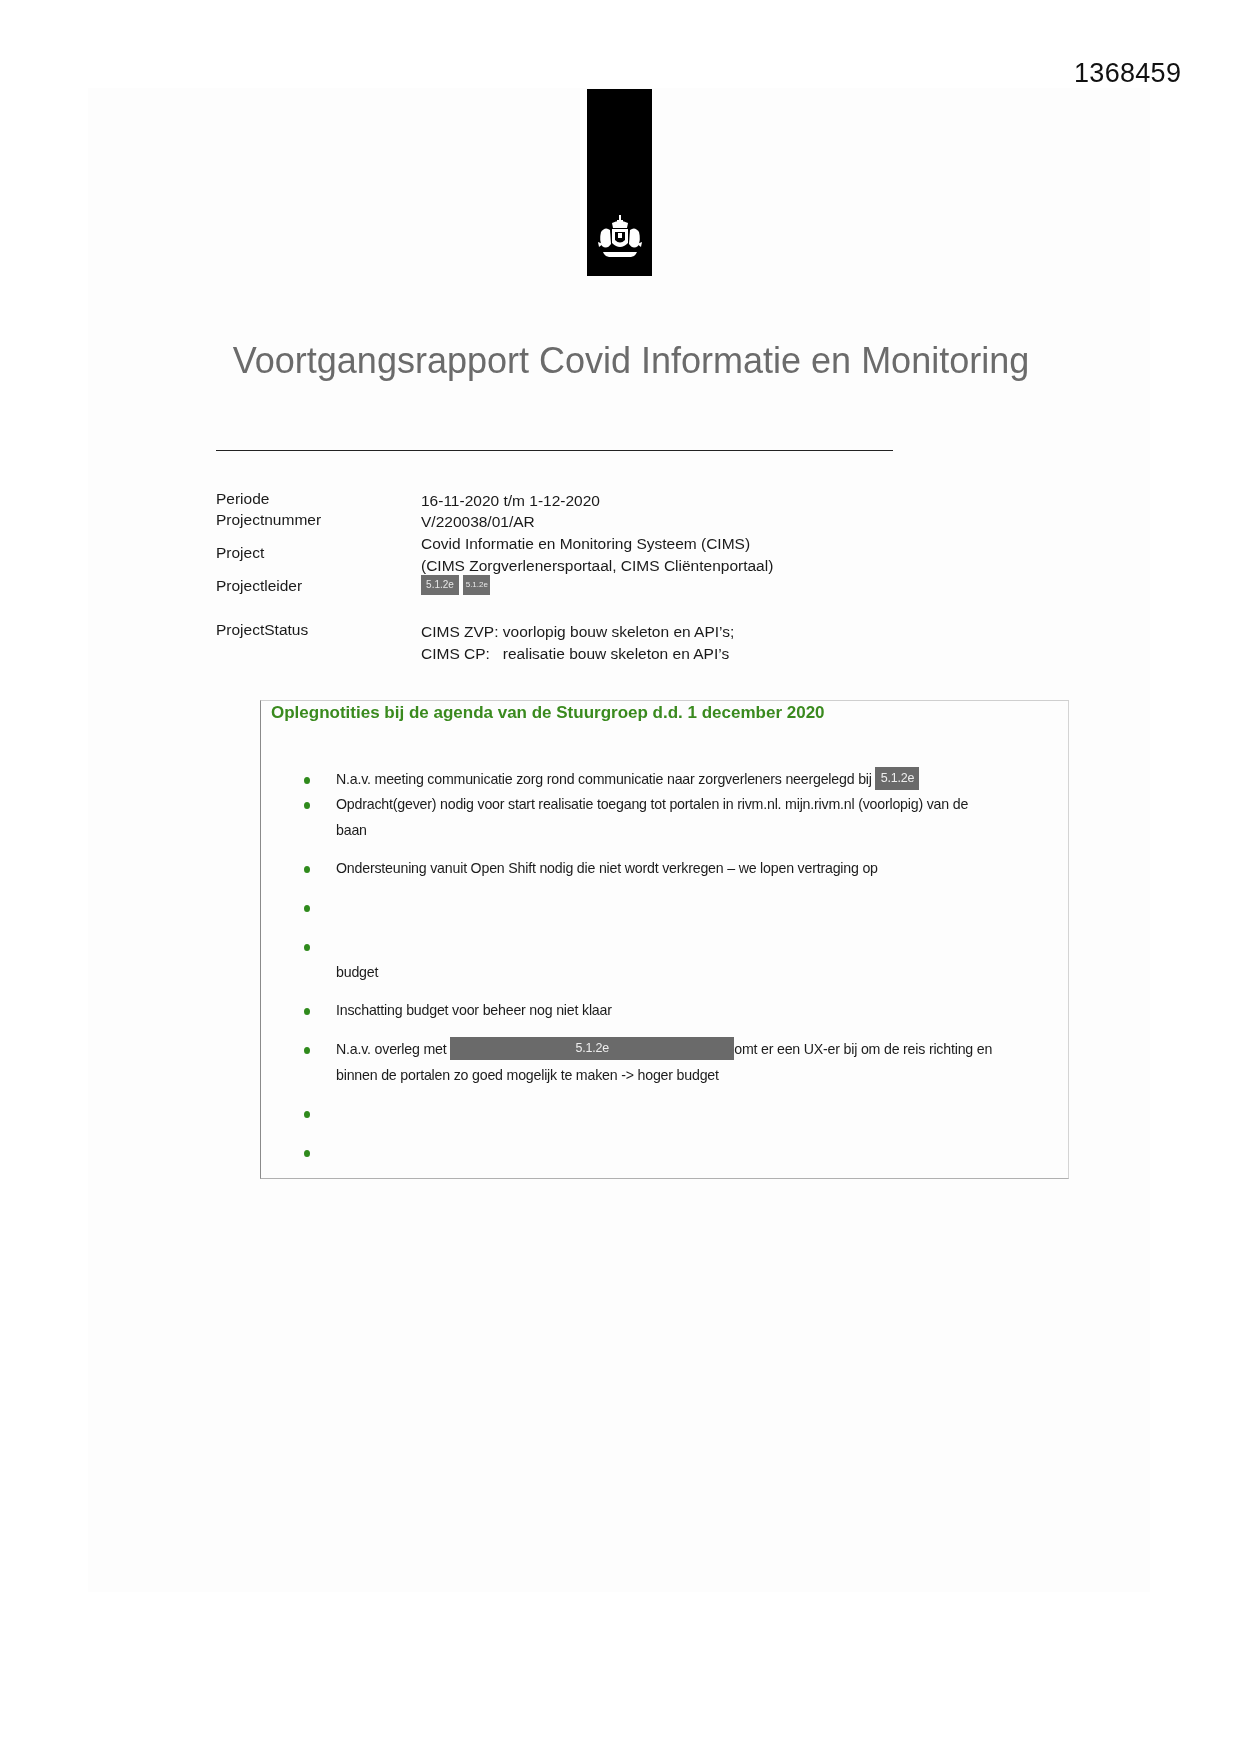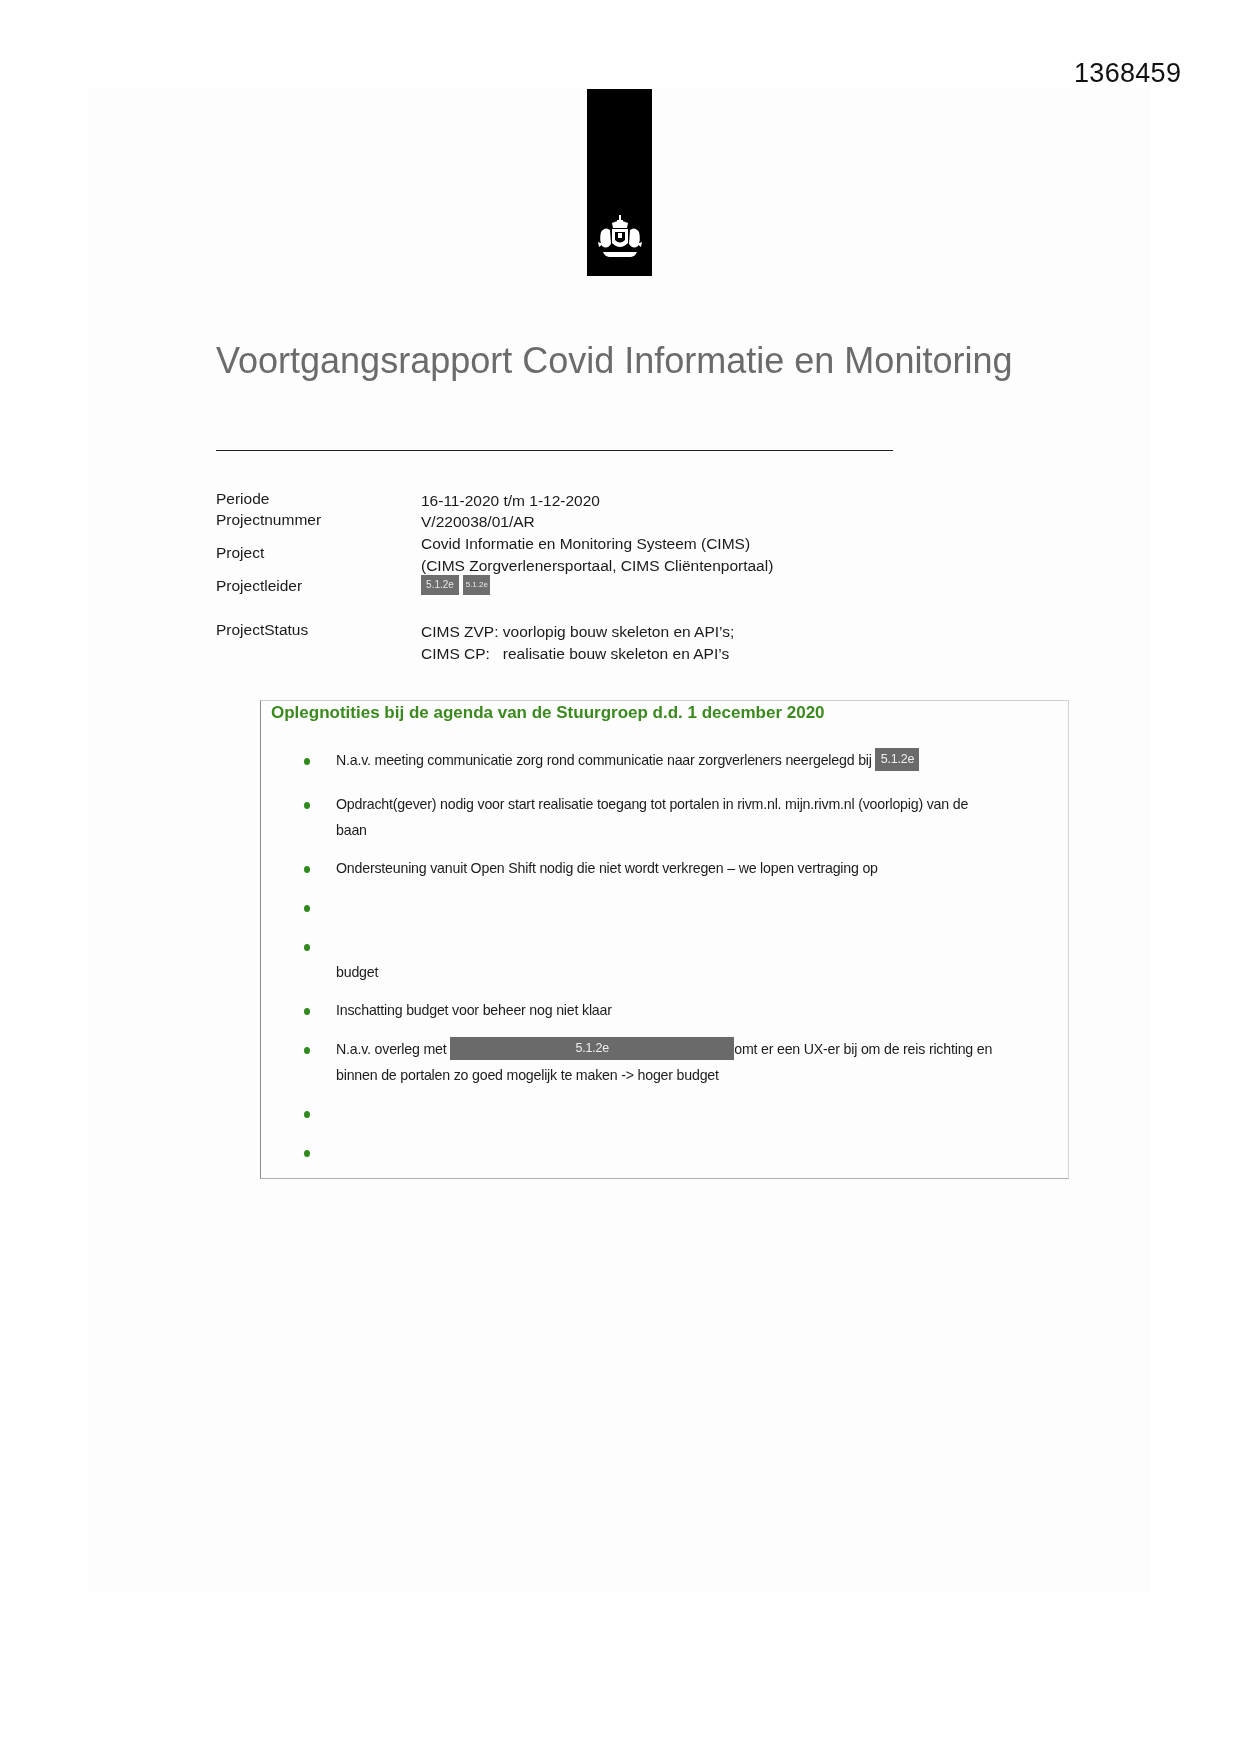--- a/index.html
+++ b/index.html
@@ -15,21 +15,21 @@
       position: absolute; left: 1074px; top: 58px; font-size: 27px; color: #111;
       font-family: "Liberation Sans", sans-serif; letter-spacing: 0.3px;
     }
     .logo-bar {
       position: absolute; left: 587px; top: 89px; width: 65px; height: 187px;
       background: #000; display: flex; align-items: flex-end; justify-content: center;
     }
     .logo-bar svg { margin-bottom: 12px; }
     .title {
       position: absolute; left: 216px; top: 341px; width: 830px;
-      font-size: 36px; line-height: 40px; color: #6b6b6b; font-weight: normal; margin: 0;
+      font-size: 36px; line-height: 40px; color: #6b6b6b; font-weight: normal; margin: 0; text-align: center;
     }
     .title-rule {
       position: absolute; left: 216px; top: 450px; width: 677px; height: 1px; background: #222;
     }
     .meta { position: absolute; left: 216px; top: 490px; font-size: 15.5px; color: #1a1a1a;
       font-family: "Liberation Sans", sans-serif; }
     .meta-row { position: absolute; left: 0; white-space: nowrap; }
     .meta-label { position: absolute; left: 0; width: 190px; }
     .meta-value { position: absolute; left: 205px; line-height: 21.5px; }
     .redact {
@@ -124,21 +124,21 @@
     <span class="meta-value">
       <span>CIMS ZVP: voorlopig bouw skeleton en API’s;</span><br>
       <span style="white-space:pre">CIMS CP:   realisatie bouw skeleton en API’s</span>
     </span>
   </div>
 </div>
 
 <div class="notes-box">
   <h2 class="notes-title">Oplegnotities bij de agenda van de Stuurgroep d.d. 1 december 2020</h2>
   <ul class="notes-list">
-    <li class="note" style="top:47px">
+    <li class="note" style="top:66px">
       <span class="bullet"></span>
       <span>N.a.v. meeting communicatie zorg rond communicatie naar zorgverleners neergelegd bij </span><span class="inline-redact" style="width:44px;height:23px;line-height:23px">5.1.2e</span>
     </li>
     <li class="note" style="top:91px">
       <span class="bullet"></span>
       <span>Opdracht(gever) nodig voor start realisatie toegang tot portalen in rivm.nl. mijn.rivm.nl (voorlopig) van de</span><br>
       <span>baan</span>
     </li>
     <li class="note" style="top:155px">
       <span class="bullet"></span>

